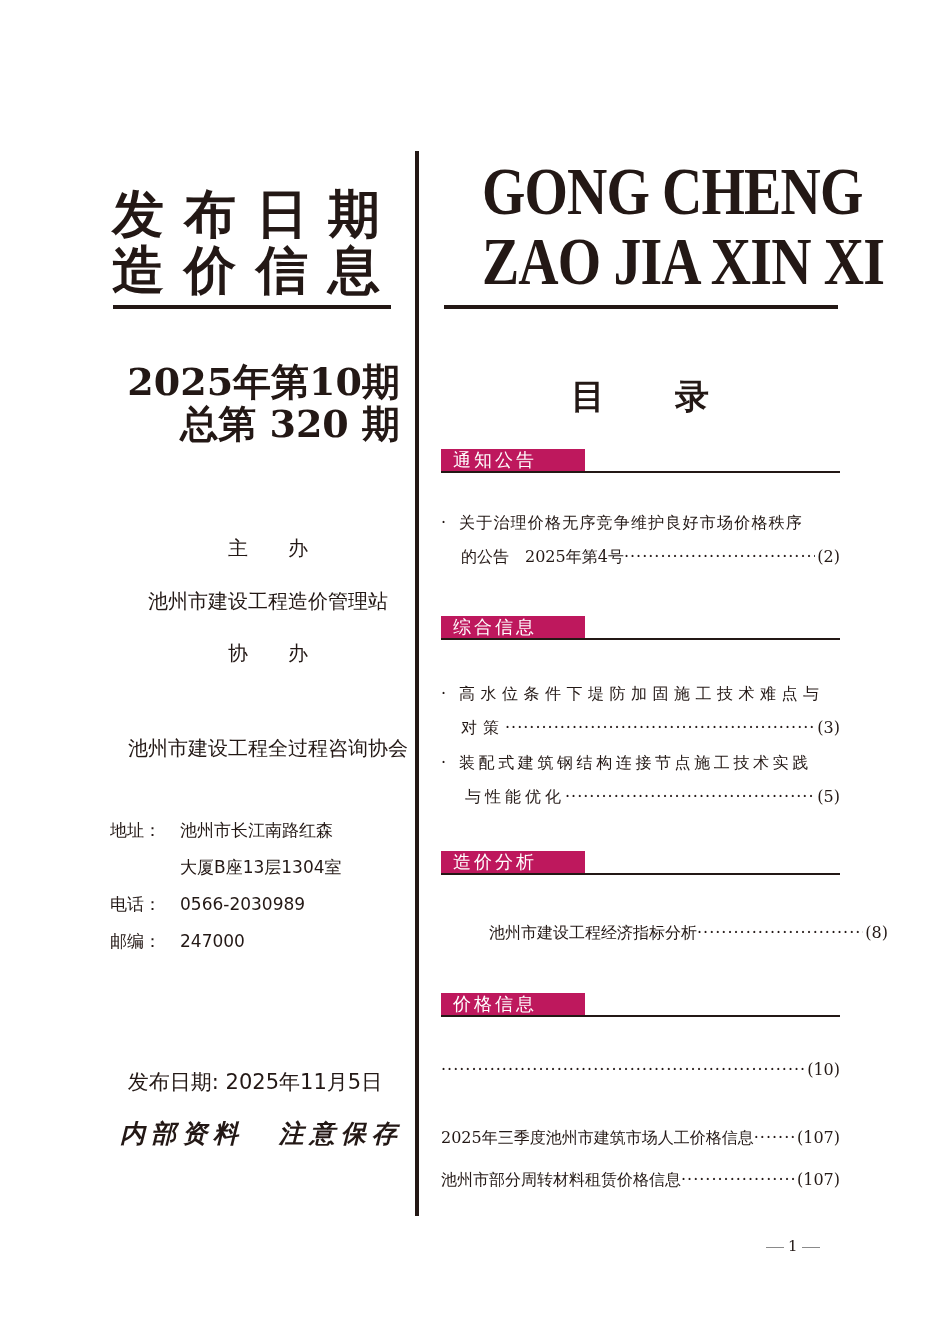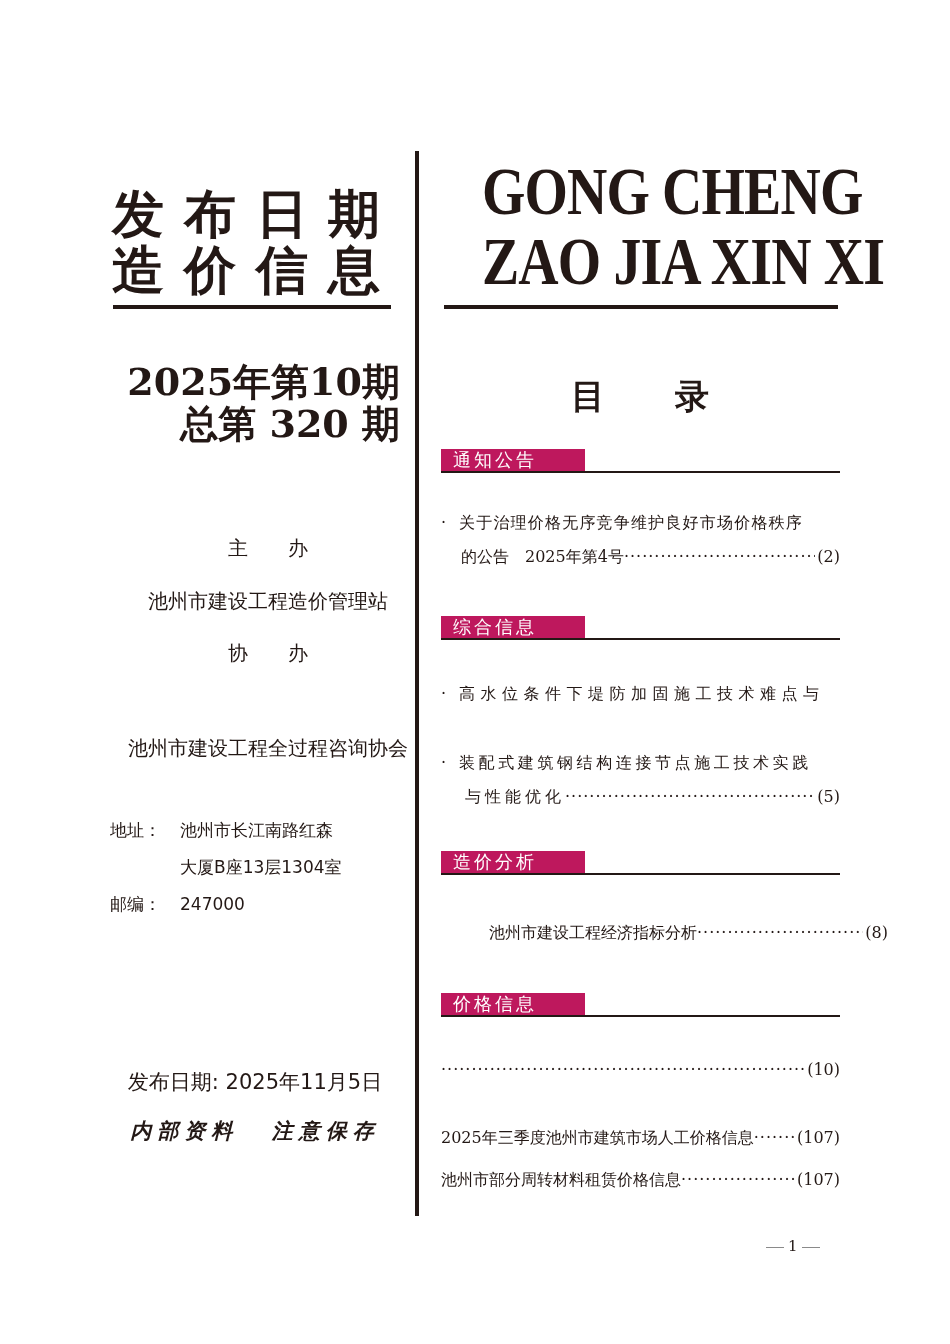--- a/index.html
+++ b/index.html
@@ -27,21 +27,21 @@
     left:110px; font-size:17px; line-height:37px; color:#231815; white-space:nowrap;
     font-family:"DejaVu Sans", sans-serif;
   }
   .contact .row { display:flex; }
   .contact .lbl { width:70px; }
   .date {
     left:100px; width:310px; text-align:center; font-size:21px; color:#231815; white-space:nowrap;
   }
   .internal {
     left:110px; width:290px; text-align:center; font-family:"DejaVu Serif", serif; font-style:italic;
-    font-weight:bold; font-size:21px; color:#231815; white-space:nowrap; letter-spacing:6px;
+    font-weight:bold; font-size:25px; color:#231815; white-space:nowrap; letter-spacing:6px;
   }
   .internal span { margin:0 10px; }
   
   .divider { left:415px; top:151px; width:4px; height:1065px; background:#231815; }
   
   .en-title {
     left:445px; width:410px; text-align:center; font-family:"Liberation Serif", "DejaVu Serif", serif;
     font-weight:bold; font-size:68px; line-height:72px; color:#231815; transform:scaleX(0.82);
     transform-origin:center; white-space:nowrap; letter-spacing:-1px;
   }
@@ -90,20 +90,24 @@
 <div class="abs contact" style="top:812px;">
   <div class="row">
     <span class="lbl">地址：</span>
     <span>池州市长江南路红森</span>
   </div>
   <div class="row">
     <span class="lbl"></span>
     <span>大厦B座13层1304室</span>
   </div>
   <div class="row">
+    <span class="lbl">电话：</span>
+    <span>0566-2030989</span>
+  </div>
+  <div class="row">
     <span class="lbl">邮编：</span>
     <span>247000</span>
   </div>
 </div>
 
 <div class="abs date" style="top:1068px;">发布日期: 2025年11月5日</div>
 <div class="abs internal" style="top:1117px;">
   <span>内部资料</span>
   <span>注意保存</span>
 </div>
@@ -132,20 +136,25 @@
 </div>
 
 <div class="abs sec-head" style="top:616px;">
   <div class="box">综合信息</div>
 </div>
 <div class="abs entry" style="top:677px;">
   <div class="line" style="letter-spacing:5.5px;">
     <span class="bullet">·</span>
     <span>高水位条件下堤防加固施工技术难点与</span>
   </div>
+  <div class="line indent">
+    <span style="letter-spacing:6px;">对策</span>
+    <span class="dots"></span>
+    <span class="page">(3)</span>
+  </div>
 </div>
 <div class="abs entry" style="top:746px;">
   <div class="line" style="letter-spacing:3.6px;">
     <span class="bullet">·</span>
     <span>装配式建筑钢结构连接节点施工技术实践</span>
   </div>
   <div class="line indent" style="padding-left:24px;">
     <span style="letter-spacing:4px;">与性能优化</span>
     <span class="dots"></span>
     <span class="page">(5)</span>

